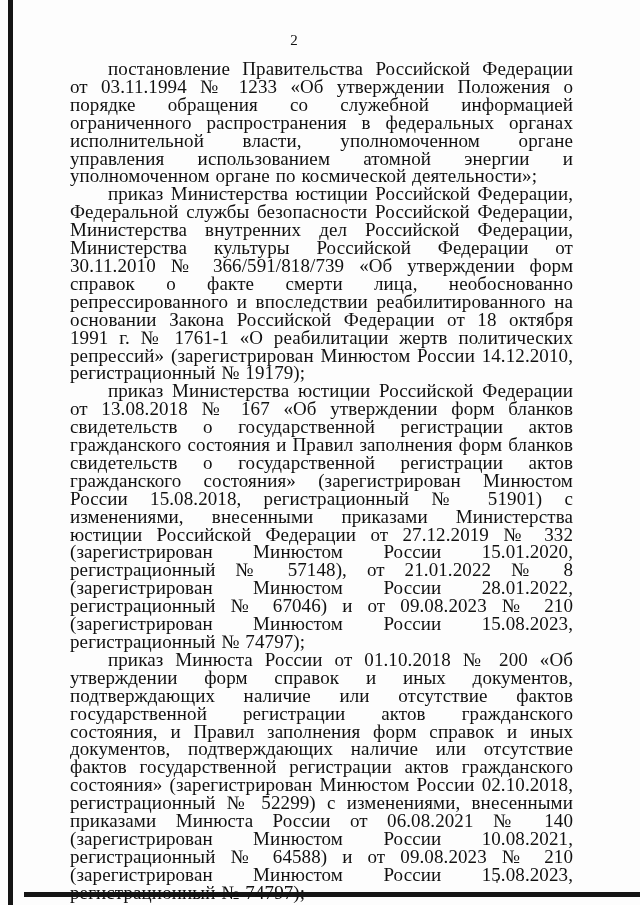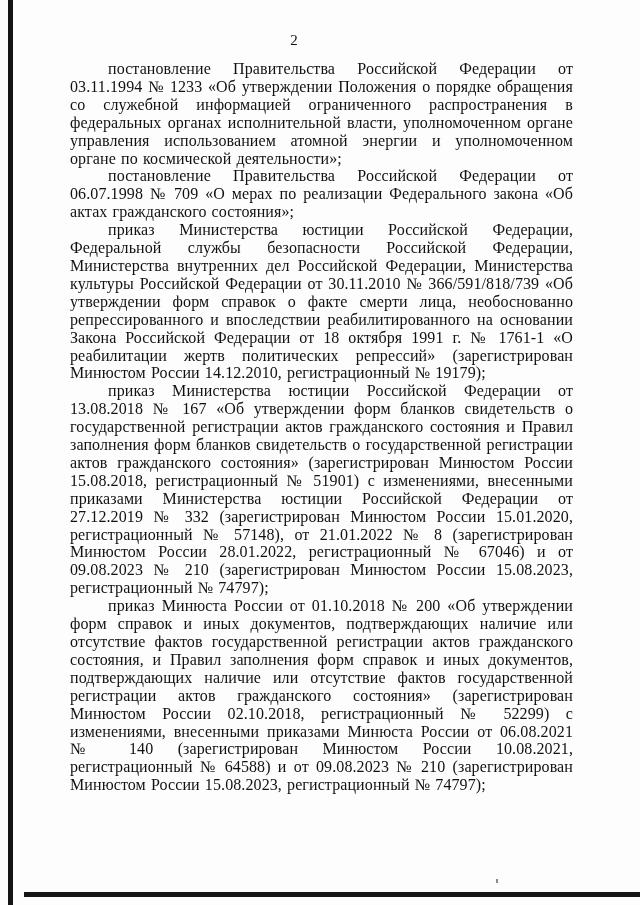--- a/index.html
+++ b/index.html
@@ -56,38 +56,37 @@
   .content {
     position: absolute;
     top: 60px;
     left: 70px;
     width: 503px;
   }
   .content p {
     margin: 0;
     text-align: justify;
     text-indent: 38px;
-    font-size: 16px;
+    font-size: 19px;
     line-height: 17.9px;
     letter-spacing: 0.1px;
     word-spacing: 1px;
   }
 </style>
 </head>
 <body>
 
 <div class="page">
 
   <div class="scan-left"></div>
   <div class="scan-bottom"></div>
   <div class="scan-tick"></div>
 
   <div class="page-number">2</div>
 
   <div class="content">
     <p>постановление Правительства Российской Федерации от 03.11.1994 № 1233 «Об утверждении Положения о порядке обращения со служебной информацией ограниченного распространения в федеральных органах исполнительной власти, уполномоченном органе управления использованием атомной энергии и уполномоченном органе по космической деятельности»;</p>
-    <p>постановление Правительства Российской Федерации от 06.07.1998 № 709 «О мерах по реализации Федерального закона «Об актах гражданского состояния»;</p>
     <p>приказ Министерства юстиции Российской Федерации, Федеральной службы безопасности Российской Федерации, Министерства внутренних дел Российской Федерации, Министерства культуры Российской Федерации от 30.11.2010 № 366/591/818/739 «Об утверждении форм справок о факте смерти лица, необоснованно репрессированного и впоследствии реабилитированного на основании Закона Российской Федерации от 18 октября 1991 г. № 1761-1 «О реабилитации жертв политических репрессий» (зарегистрирован Минюстом России 14.12.2010, регистрационный № 19179);</p>
     <p>приказ Министерства юстиции Российской Федерации от 13.08.2018 № 167 «Об утверждении форм бланков свидетельств о государственной регистрации актов гражданского состояния и Правил заполнения форм бланков свидетельств о государственной регистрации актов гражданского состояния» (зарегистрирован Минюстом России 15.08.2018, регистрационный № 51901) с изменениями, внесенными приказами Министерства юстиции Российской Федерации от 27.12.2019 № 332 (зарегистрирован Минюстом России 15.01.2020, регистрационный № 57148), от 21.01.2022 № 8 (зарегистрирован Минюстом России 28.01.2022, регистрационный № 67046) и от 09.08.2023 № 210 (зарегистрирован Минюстом России 15.08.2023, регистрационный № 74797);</p>
     <p>приказ Минюста России от 01.10.2018 № 200 «Об утверждении форм справок и иных документов, подтверждающих наличие или отсутствие фактов государственной регистрации актов гражданского состояния, и Правил заполнения форм справок и иных документов, подтверждающих наличие или отсутствие фактов государственной регистрации актов гражданского состояния» (зарегистрирован Минюстом России 02.10.2018, регистрационный № 52299) с изменениями, внесенными приказами Минюста России от 06.08.2021 № 140 (зарегистрирован Минюстом России 10.08.2021, регистрационный № 64588) и от 09.08.2023 № 210 (зарегистрирован Минюстом России 15.08.2023, регистрационный № 74797);</p>
   </div>
 
 </div>
 
 </body></html>

